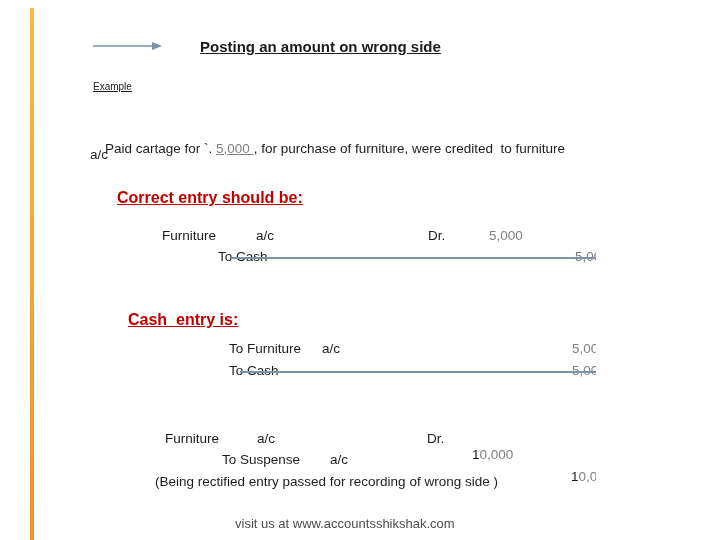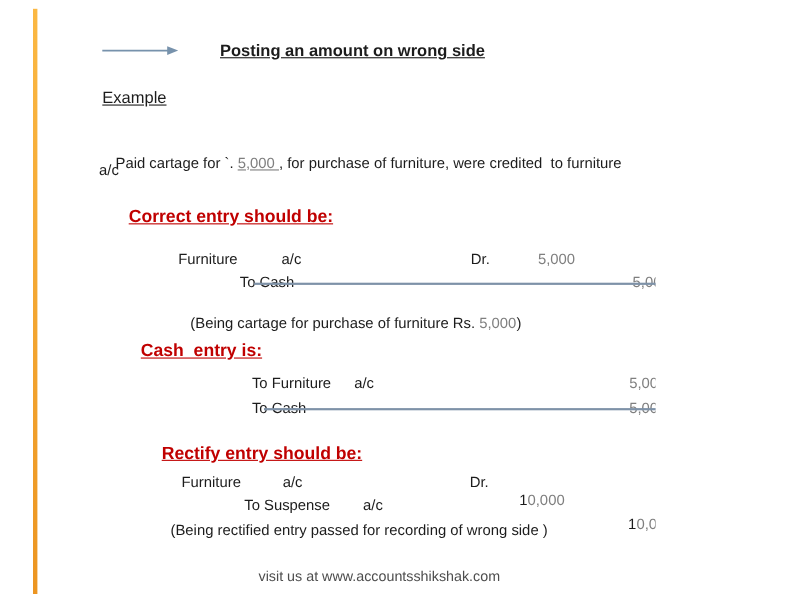--- a/index.html
+++ b/index.html
@@ -10,21 +10,21 @@
   .abs{position:absolute;white-space:pre;line-height:1.15;font-size:13.5px;color:#1c1c1c;}
   .red-heading{color:var(--heading-red,#C00000);font-weight:bold;text-decoration:underline;font-size:16px;}
   .gray{color:var(--amount-gray,#7f7f7f);}
   .amount-underline{color:var(--amount-gray,#7f7f7f);text-decoration:underline;}
   .left-bar{
     position:absolute;left:30px;top:8px;width:4px;height:532px;
     background:linear-gradient(180deg,var(--bar-top,#FBB843) 0%,var(--bar-bottom,#EC9521) 100%);
   }
   .strike{position:absolute;height:2px;background:var(--strike-color,#7E92A8);}
   .title{font-size:15px;font-weight:bold;text-decoration:underline;}
-  .example{font-size:15px;text-decoration:underline;text-align:center;}
+  .example{font-size:10px;text-decoration:underline;text-align:center;}
   .footer-org{font-size:14px;font-weight:bold;}
   .footer-visit{font-size:13px;color:#4d4d4d;}
   .page-num{font-size:14px;color:#8f8f8f;}
 </style>
 </head>
 <body>
 
 <div class="slide">
 
   <div class="left-bar"></div>
@@ -47,35 +47,31 @@
 
   <span class="abs" style="left:162px;top:228px;">Furniture</span>
   <span class="abs" style="left:256px;top:228px;">a/c</span>
   <span class="abs" style="left:428px;top:228px;">Dr.</span>
   <span class="abs gray" style="left:489px;top:228px;">5,000</span>
 
   <span class="abs" style="left:218px;top:249px;">To Cash</span>
   <span class="abs gray" style="left:575px;top:249px;">5,000</span>
   <div class="strike" style="left:231px;top:257px;width:391px;"></div>
 
-  <div class="abs" style="left:158px;top:270px;">
-    <span>(Being cartage for purchase of furniture Rs. </span><span class="gray">5,000</span><span>)</span>
-  </div>
 
   <span class="abs red-heading" style="left:128px;top:311px;">Cash  entry is:</span>
 
   <span class="abs" style="left:229px;top:341px;">To Furniture</span>
   <span class="abs" style="left:322px;top:341px;">a/c</span>
   <span class="abs gray" style="left:572px;top:341px;">5,000</span>
 
   <span class="abs" style="left:229px;top:363px;">To Cash</span>
   <span class="abs gray" style="left:572px;top:363px;">5,000</span>
   <div class="strike" style="left:240px;top:371px;width:385px;"></div>
 
-  <span class="abs red-heading" style="left:147px;top:404px;">Rectify entry should be:</span>
 
   <span class="abs" style="left:165px;top:431px;">Furniture</span>
   <span class="abs" style="left:257px;top:431px;">a/c</span>
   <span class="abs" style="left:427px;top:431px;">Dr.</span>
   <div class="abs" style="left:457px;top:431px;">
     <span>1</span><span class="gray">0,000</span>
   </div>
 
   <span class="abs" style="left:222px;top:452px;">To Suspense</span>
   <span class="abs" style="left:330px;top:452px;">a/c</span>

